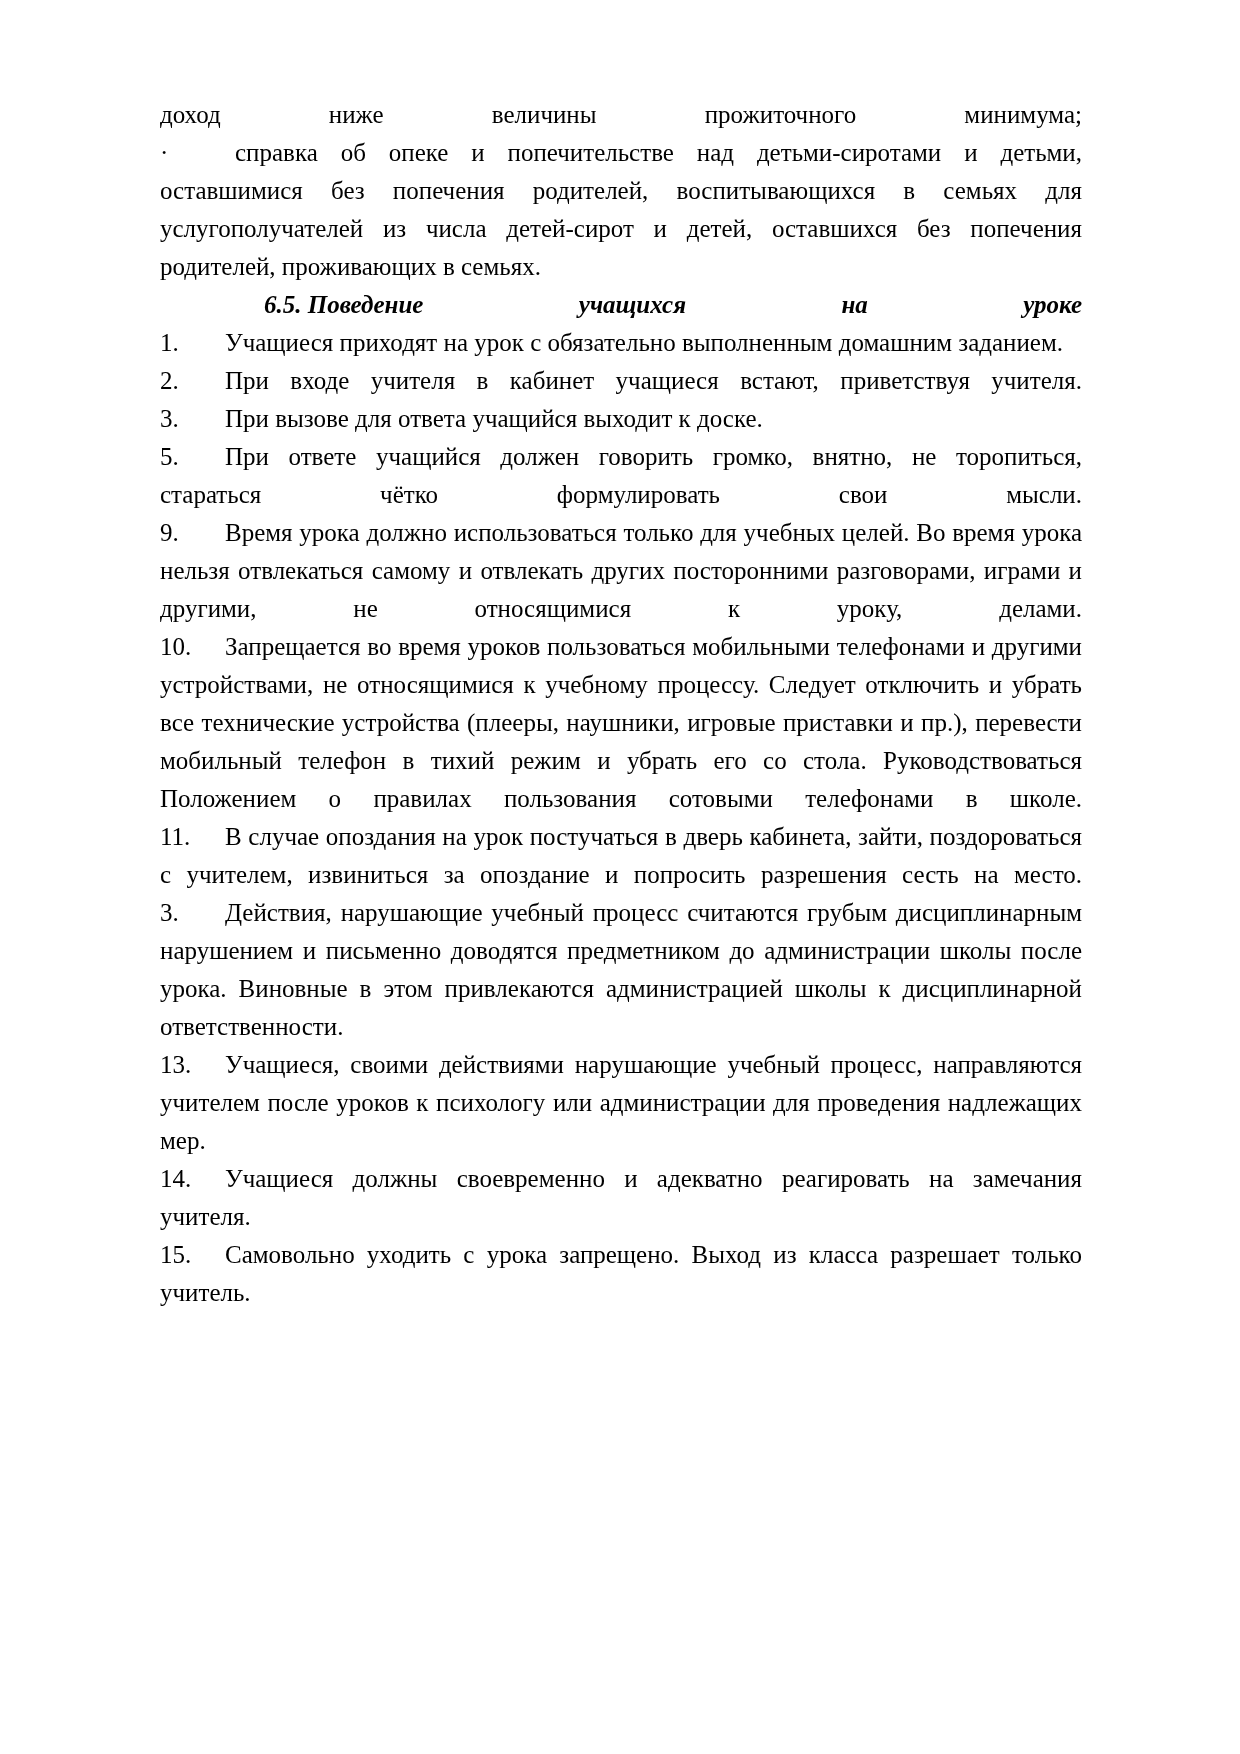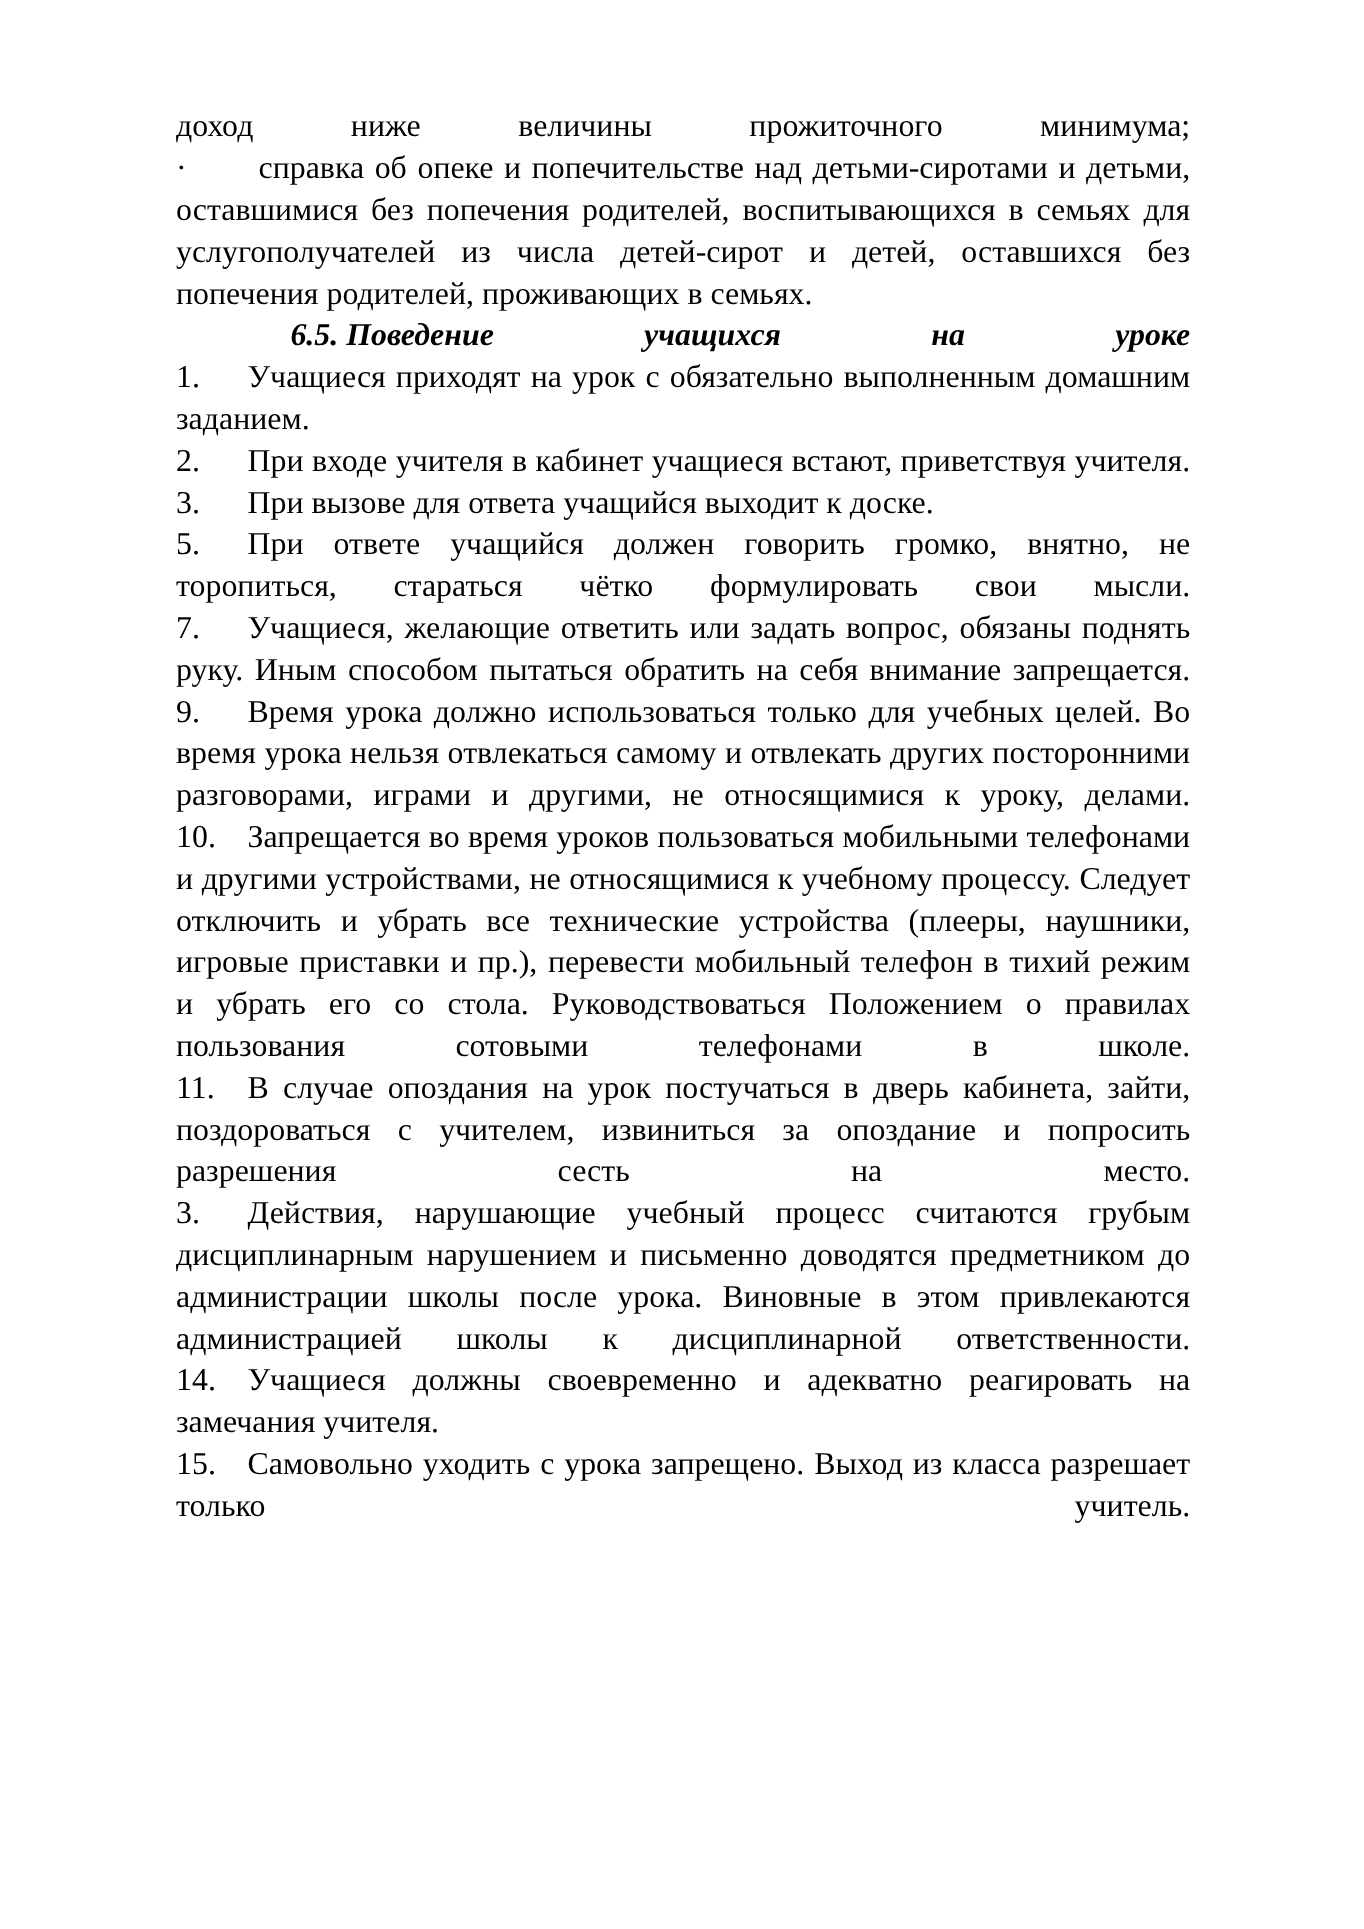--- a/index.html
+++ b/index.html
@@ -8,21 +8,21 @@
     width: 1240px;
     height: 1754px;
     background: #ffffff;
     overflow: hidden;
   }
   .page {
     width: 1240px;
     height: 1754px;
     padding: 96px 158px 0 160px;
     font-family: "Liberation Serif", "DejaVu Serif", serif;
-    font-size: 29px;
+    font-size: 25px;
     line-height: 38px;
     color: #000000;
   }
   .para {
     margin: 0;
     text-align: justify;
   }
   
   .stretch { text-align-last: justify; }
   .num {
@@ -55,29 +55,29 @@
   <p class="para"><span class="num">1.</span><span>Учащиеся приходят на урок с обязательно выполненным домашним заданием.</span></p>
 
   <p class="para stretch"><span class="num">2.</span><span>При входе учителя в кабинет учащиеся встают, приветствуя учителя.</span></p>
 
   <p class="para"><span class="num">3.</span><span>При вызове для ответа учащийся выходит к доске.</span></p>
 
 
   <p class="para stretch"><span class="num">5.</span><span>При ответе учащийся должен говорить громко, внятно, не торопиться, стараться чётко формулировать свои мысли.</span></p>
 
 
-  <p class="para stretch"><span class="num">7.</span><span>Учащиеся, желающие ответить или задать вопрос, обязаны поднять руку. Иным способом пытаться обратить на себя внимание запрещается.</span></p>
 
 
   <p class="para stretch"><span class="num">9.</span><span>Время урока должно использоваться только для учебных целей. Во время урока нельзя отвлекаться самому и отвлекать других посторонними разговорами, играми и другими, не относящимися к уроку, делами.</span></p>
 
   <p class="para stretch"><span class="num">10.</span><span>Запрещается во время уроков пользоваться мобильными телефонами и другими устройствами, не относящимися к учебному процессу. Следует отключить и убрать все технические устройства (плееры, наушники, игровые приставки и пр.), перевести мобильный телефон в тихий режим и убрать его со стола. Руководствоваться Положением о правилах пользования сотовыми телефонами в школе.</span></p>
 
   <p class="para stretch"><span class="num">11.</span><span>В случае опоздания на урок постучаться в дверь кабинета, зайти, поздороваться с учителем, извиниться за опоздание и попросить разрешения сесть на место.</span></p>
 
   <p class="para stretch"><span class="num">3.</span><span>Действия, нарушающие учебный процесс считаются грубым дисциплинарным нарушением и письменно доводятся предметником до администрации школы после урока. Виновные в этом привлекаются администрацией школы к дисциплинарной ответственности.</span></p>
 
+  <p class="para stretch"><span class="num">13.</span><span>Учащиеся, своими действиями нарушающие учебный процесс, направляются учителем после уроков к психологу или администрации для проведения надлежащих мер.</span></p>
 
   <p class="para"><span class="num">14.</span><span>Учащиеся должны своевременно и адекватно реагировать на замечания учителя.</span></p>
 
   <p class="para stretch"><span class="num">15.</span><span>Самовольно уходить с урока запрещено. Выход из класса разрешает только учитель.</span></p>
 
 </div>
 
 </body></html>

